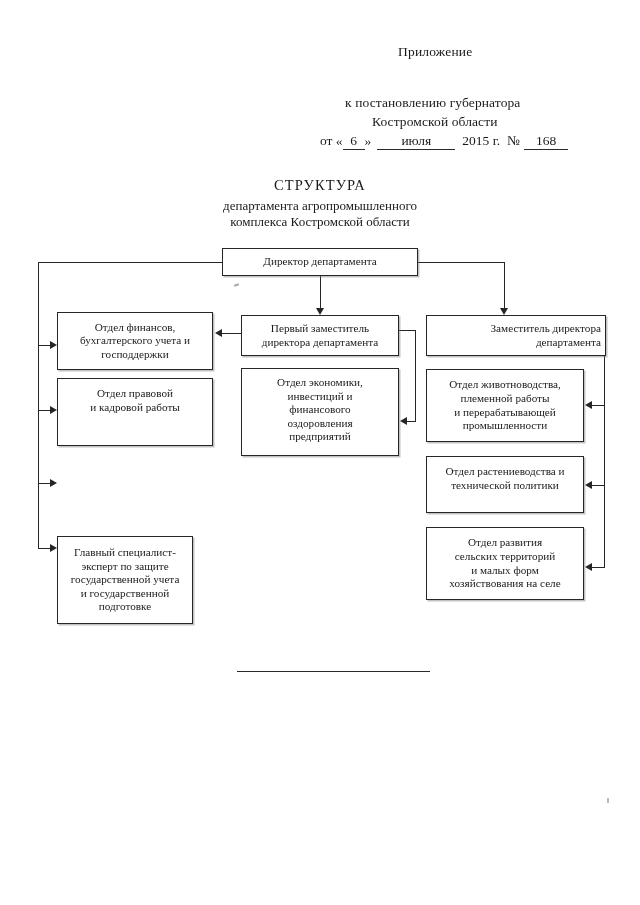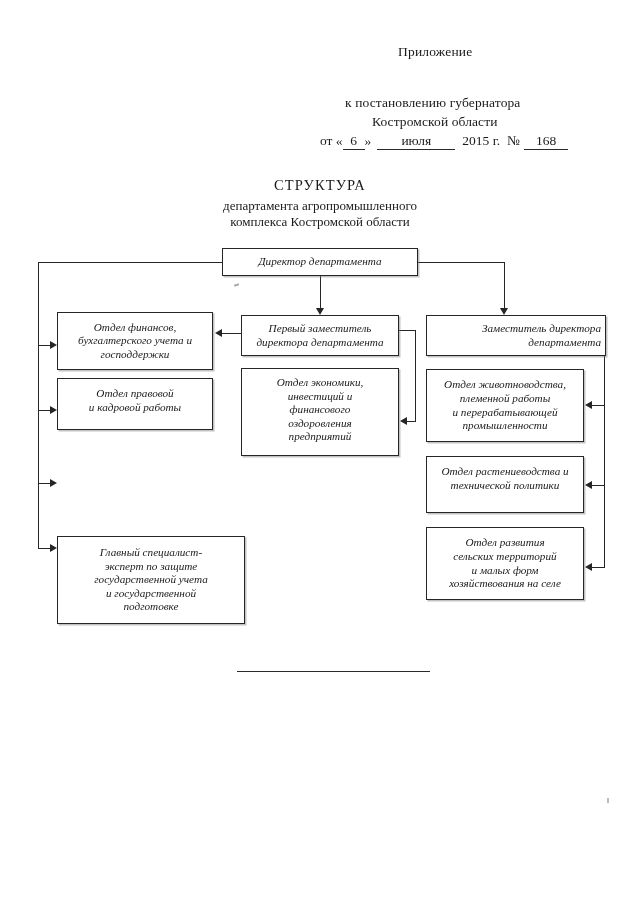--- a/index.html
+++ b/index.html
@@ -82,21 +82,20 @@
     border: 1.15px solid #262626;
     background: #ffffff;
     display: flex;
     align-items: center;
     justify-content: center;
     text-align: center;
     font-size: 11.2px;
     line-height: 13.6px;
     padding: 2px 4px;
     box-shadow: 1.5px 1.5px 0 0 rgba(120,120,120,0.45);
-    font-style: italic;
   }
   .node > span { display: block; width: 100%; }
 
   
   .ln-h, .ln-v {
     position: absolute;
     background: #262626;
   }
   .ln-h { height: 1.15px; }
   .ln-v { width: 1.15px; }
@@ -228,29 +227,29 @@
   </div>
 
   <div class="node" style="left:57px; top:312px; width:156px; height:58px;align-items:center;">
     <span>
       <span>Отдел финансов,</span><br>
       <span>бухгалтерского учета и</span><br>
       <span>господдержки</span>
     </span>
   </div>
 
-  <div class="node" style="left:57px; top:378px; width:156px; height:52px; align-items:flex-start; padding-top:8px;text-align:center;">
+  <div class="node" style="left:57px; top:378px; width:156px; height:68px; align-items:flex-start; padding-top:8px;text-align:center;">
     <span>
       <span>Отдел правовой</span><br>
       <span>и кадровой работы</span>
     </span>
   </div>
 
 
-  <div class="node" style="left:57px; top:536px; width:188px; height:88px;">
+  <div class="node" style="left:57px; top:536px; width:136px; height:88px;">
     <span>
       <span>Главный специалист-</span><br>
       <span>эксперт  по  защите</span><br>
       <span>государственной учета</span><br>
       <span>и государственной</span><br>
       <span>подготовке</span>
     </span>
   </div>
 
   <div class="node" style="left:241px; top:368px; width:158px; height:88px; align-items:flex-start; padding-top:7px;">

